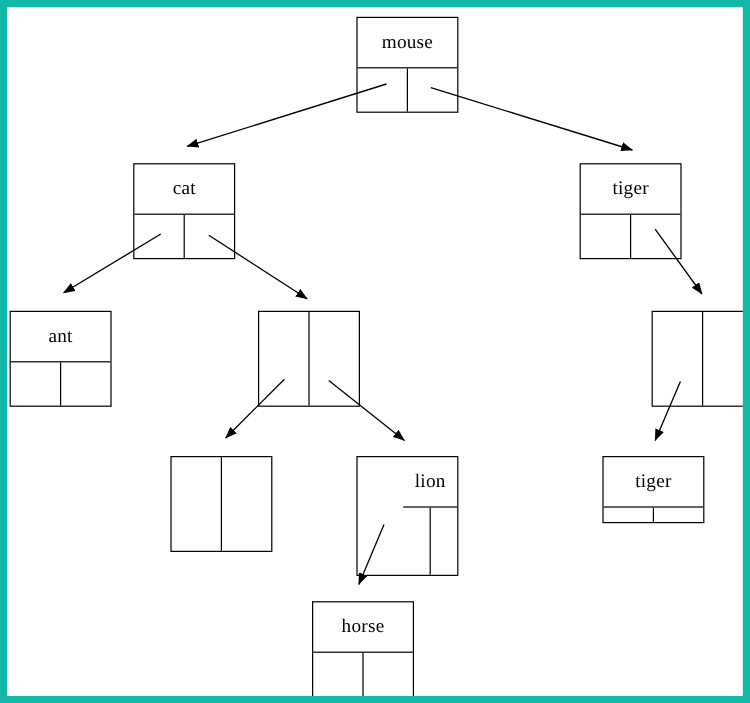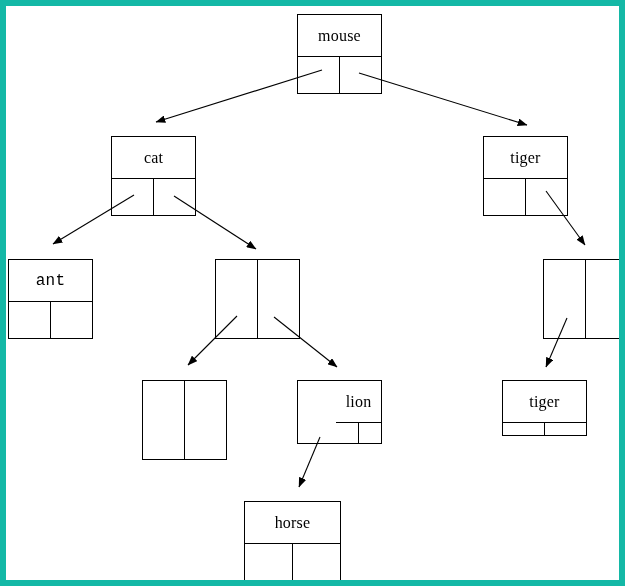--- a/index.html
+++ b/index.html
@@ -99,21 +99,21 @@
         </div>
       </div>
       <div class="node" style="left: 477px; top: 130px; width: 85px; height: 80px;">
         <div class="node-label" style="height: 42px;">tiger</div>
         <div class="node-ptrs">
           <div class="ptr-cell left"></div>
           <div class="ptr-cell right"></div>
         </div>
       </div>
       <div class="node" style="left: 2px; top: 253px; width: 85px; height: 80px;">
-        <div class="node-label" style="height: 42px; font-family: Liberation Mono, monospace;">ant</div>
+        <div class="node-label" style="height: 42px;">ant</div>
         <div class="node-ptrs">
           <div class="ptr-cell left"></div>
           <div class="ptr-cell right"></div>
         </div>
       </div>
       <div class="node" style="left: 209px; top: 253px; width: 85px; height: 80px;">
         <div class="node-ptrs">
           <div class="ptr-cell left"></div>
           <div class="ptr-cell right"></div>
         </div>
@@ -123,35 +123,35 @@
           <div class="ptr-cell left"></div>
           <div class="ptr-cell right"></div>
         </div>
       </div>
       <div class="node" style="left: 136px; top: 374px; width: 85px; height: 80px;">
         <div class="node-ptrs">
           <div class="ptr-cell left"></div>
           <div class="ptr-cell right"></div>
         </div>
       </div>
-      <div class="node" style="left: 291px; top: 374px; width: 85px; height: 64px; padding-left: 38px;">
+      <div class="node" style="left: 291px; top: 374px; width: 85px; height: 100px; padding-left: 38px;">
         <div class="node-label" style="height: 42px;">lion</div>
         <div class="node-ptrs">
           <div class="ptr-cell left"></div>
           <div class="ptr-cell right"></div>
         </div>
       </div>
       <div class="node" style="left: 496px; top: 374px; width: 85px; height: 56px;">
         <div class="node-label" style="height: 42px;">tiger</div>
         <div class="node-ptrs">
           <div class="ptr-cell left"></div>
           <div class="ptr-cell right"></div>
         </div>
       </div>
-      <div class="node" style="left: 238px; top: 495px; width: 97px; height: 80px; font-family: Liberation Serif, serif;">
+      <div class="node" style="left: 254px; top: 495px; width: 85px; height: 80px; font-family: Liberation Serif, serif;">
         <div class="node-label" style="height: 42px;">horse</div>
         <div class="node-ptrs">
           <div class="ptr-cell left"></div>
           <div class="ptr-cell right"></div>
         </div>
       </div>
     </div>
 
 </div>
 

